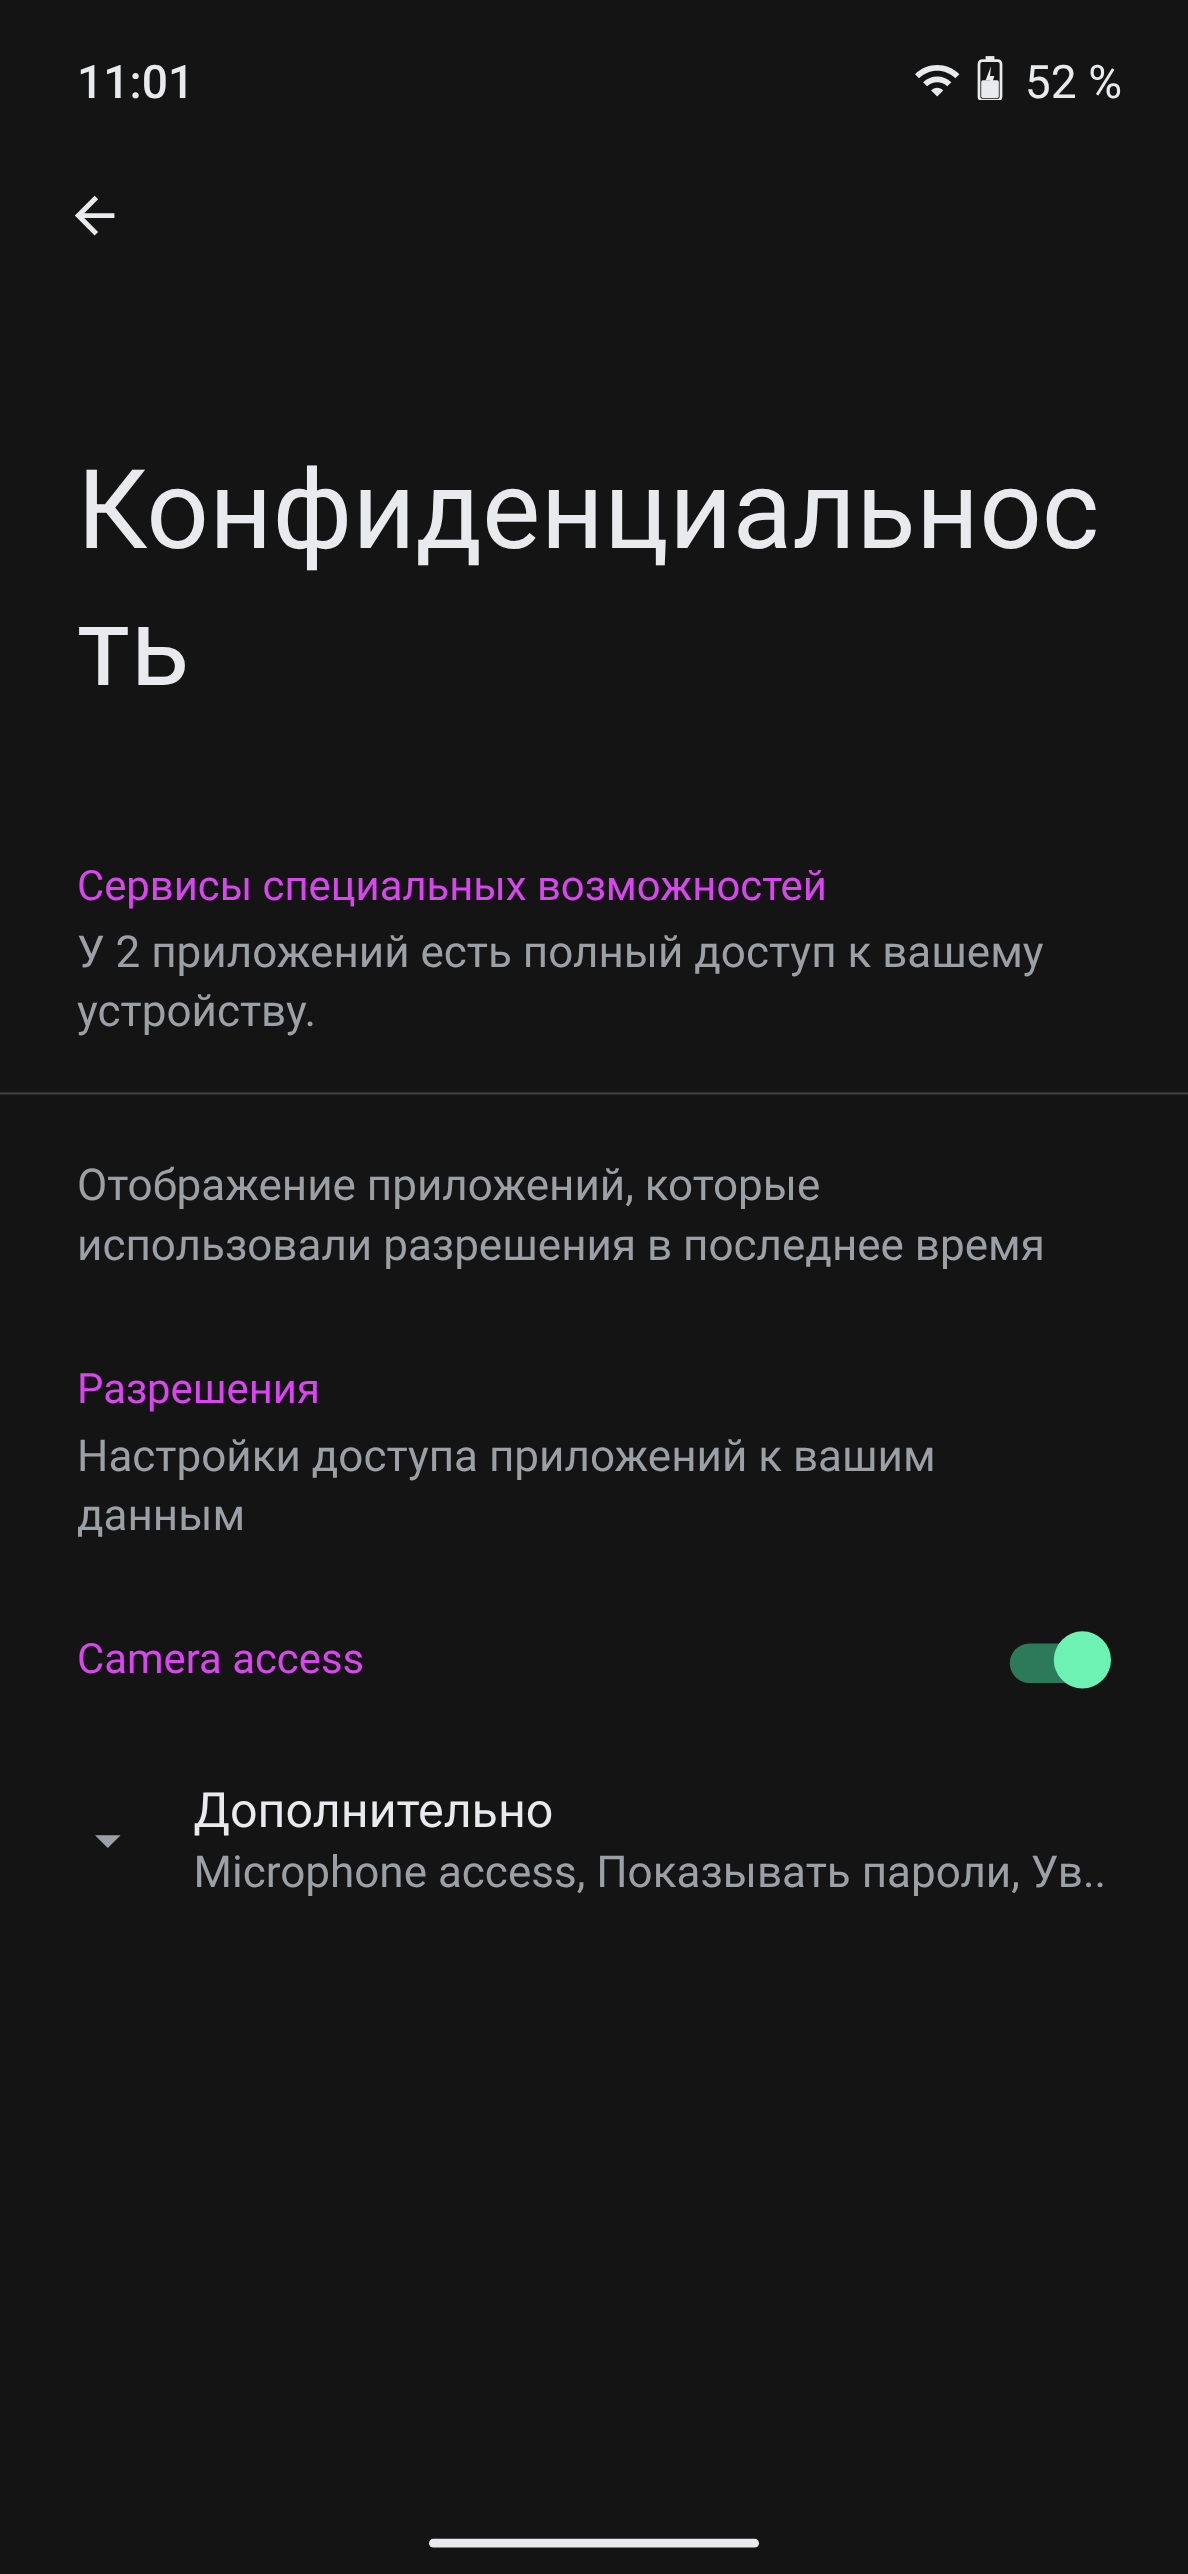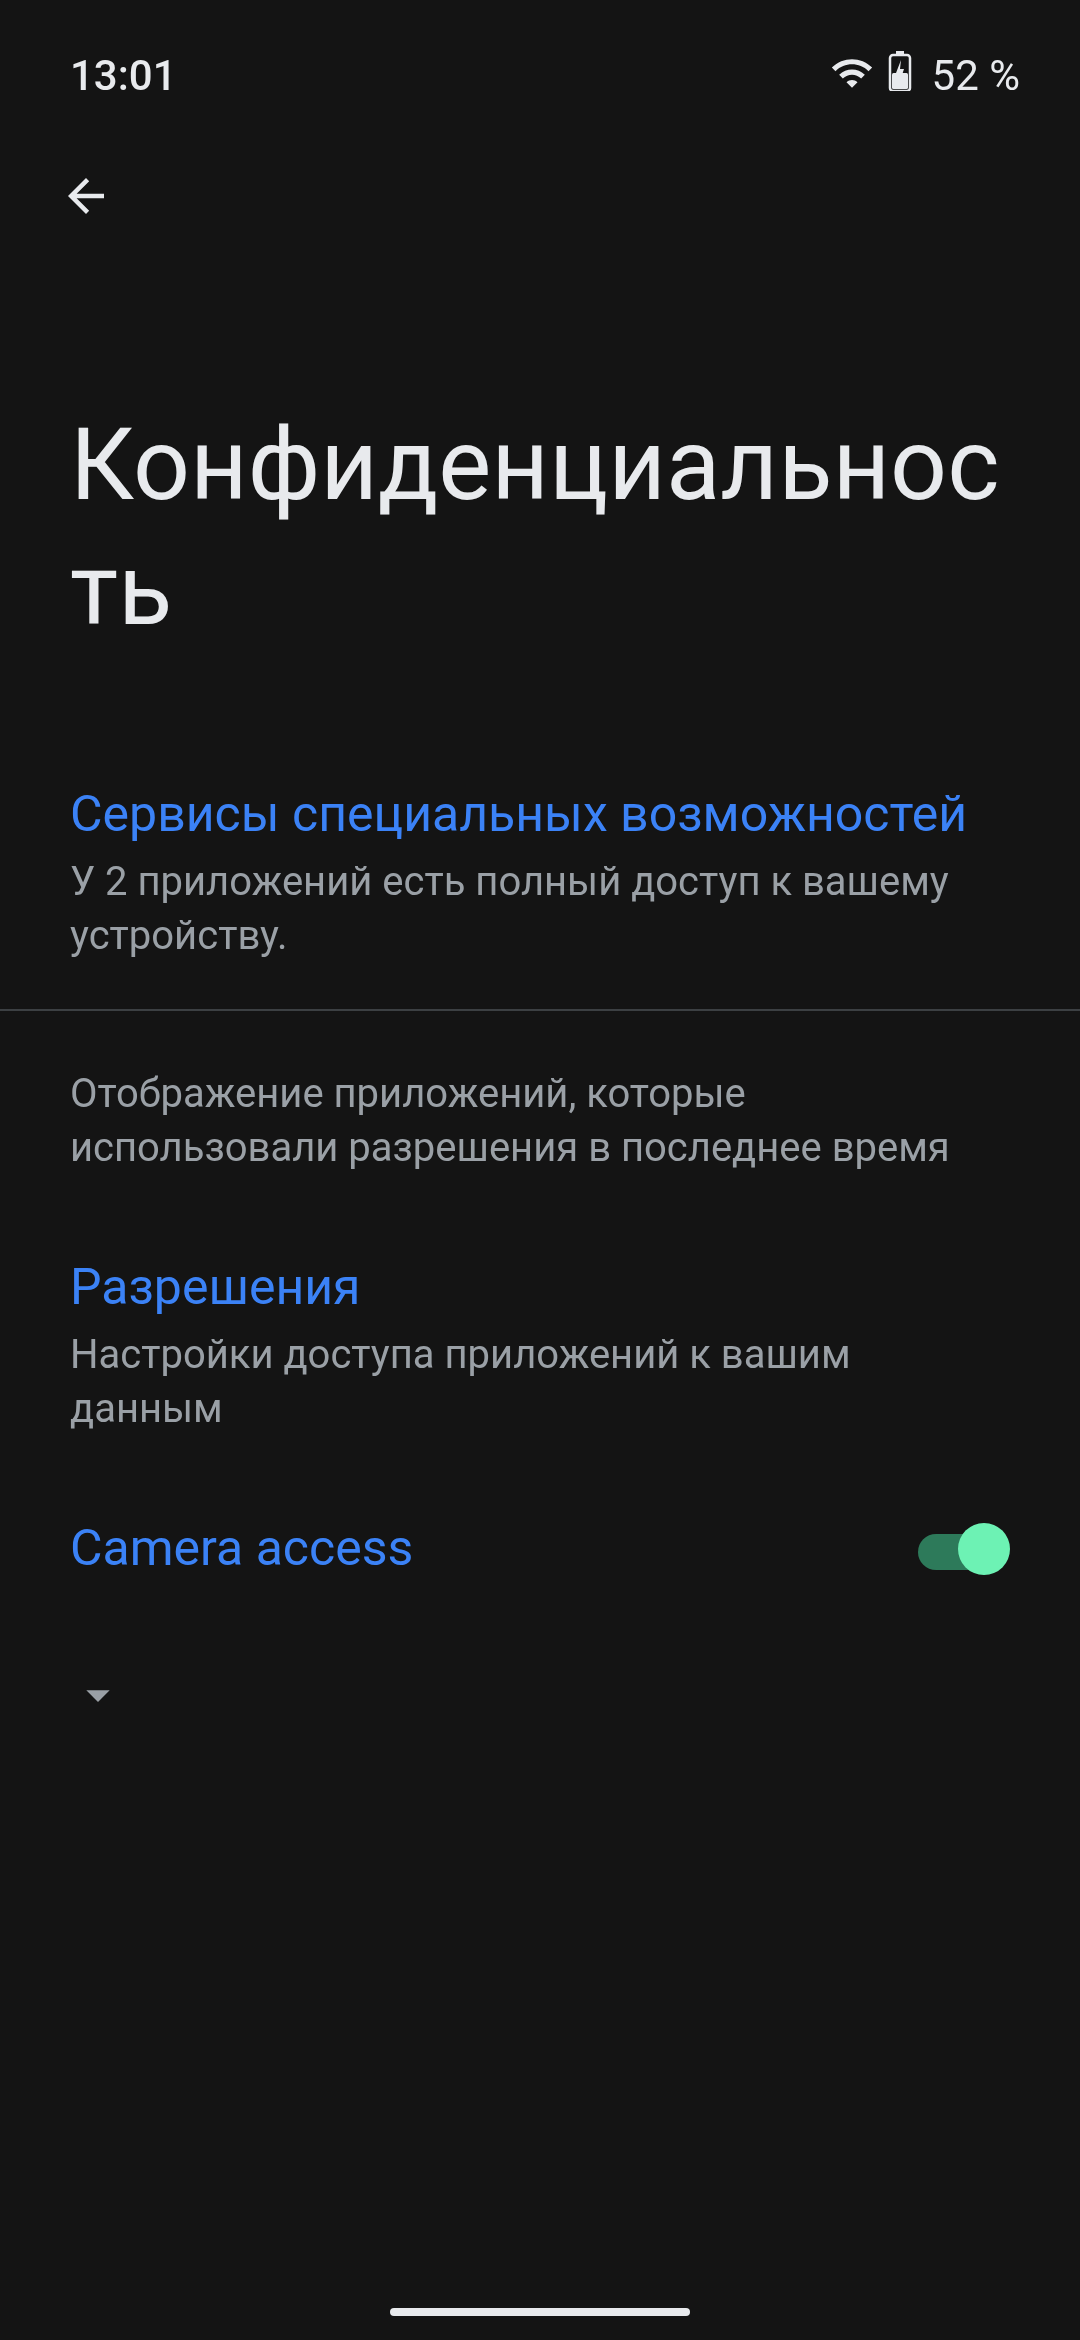--- a/index.html
+++ b/index.html
@@ -71,23 +71,23 @@
       line-height: 1.25;
       padding: 170px 70px 90px 70px;
       color: #e8eaed;
       word-break: break-word;
     }
     .list-item {
       padding: 40px 70px;
       cursor: pointer;
     }
     .list-item-title {
-      font-size: 50px;
-      font-weight: 400;
-      color: #3b82f6;
+      font-size: 38px;
+      font-weight: 400;
+      color: #d946ef;
       line-height: 1.3;
     }
     .list-item-subtitle {
       font-size: 40px;
       font-weight: 400;
       color: #9aa0a6;
       line-height: 1.35;
       margin-top: 8px;
     }
     .divider {
@@ -173,21 +173,21 @@
       width: 300px;
       height: 8px;
       border-radius: 4px;
       background: #e8eaed;
     }
   </style>
 </head>
 <body>
 
 <div class="status-bar">
-  <div class="status-time">13:01</div>
+  <div class="status-time">11:01</div>
   <div class="status-right">
     <span class="wifi-icon">
       <svg viewBox="0 0 24 24">
           <path d="M1 9l2 2c4.97-4.97 13.03-4.97 18 0l2-2C16.93 2.93 7.08 2.93 1 9zm8 8l3 3 3-3c-1.65-1.66-4.34-1.66-6 0zm-4-4l2 2c2.76-2.76 7.24-2.76 10 0l2-2C15.14 9.14 8.87 9.14 5 13z"></path>
         </svg>
     </span>
     <span class="battery-icon">
       <svg viewBox="0 0 24 40">
         <rect x="8" y="0" width="8" height="4" fill="#e8eaed"></rect>
         <rect x="2" y="4" width="20" height="36" rx="3" stroke="#e8eaed" stroke-width="2.5" fill="none"></rect>
@@ -234,15 +234,19 @@
     <div class="switch-thumb"></div>
   </div>
 </div>
 
 <div class="expand-row">
   <div class="expand-icon">
     <svg viewBox="0 0 24 24">
         <path d="M7 10l5 5 5-5z"></path>
       </svg>
   </div>
+  <div class="expand-texts">
+    <div class="expand-title">Дополнительно</div>
+    <div class="expand-subtitle">Microphone access, Показывать пароли, Ув..</div>
+  </div>
 </div>
 
 <div class="nav-bar"></div>
 
 </body></html>

